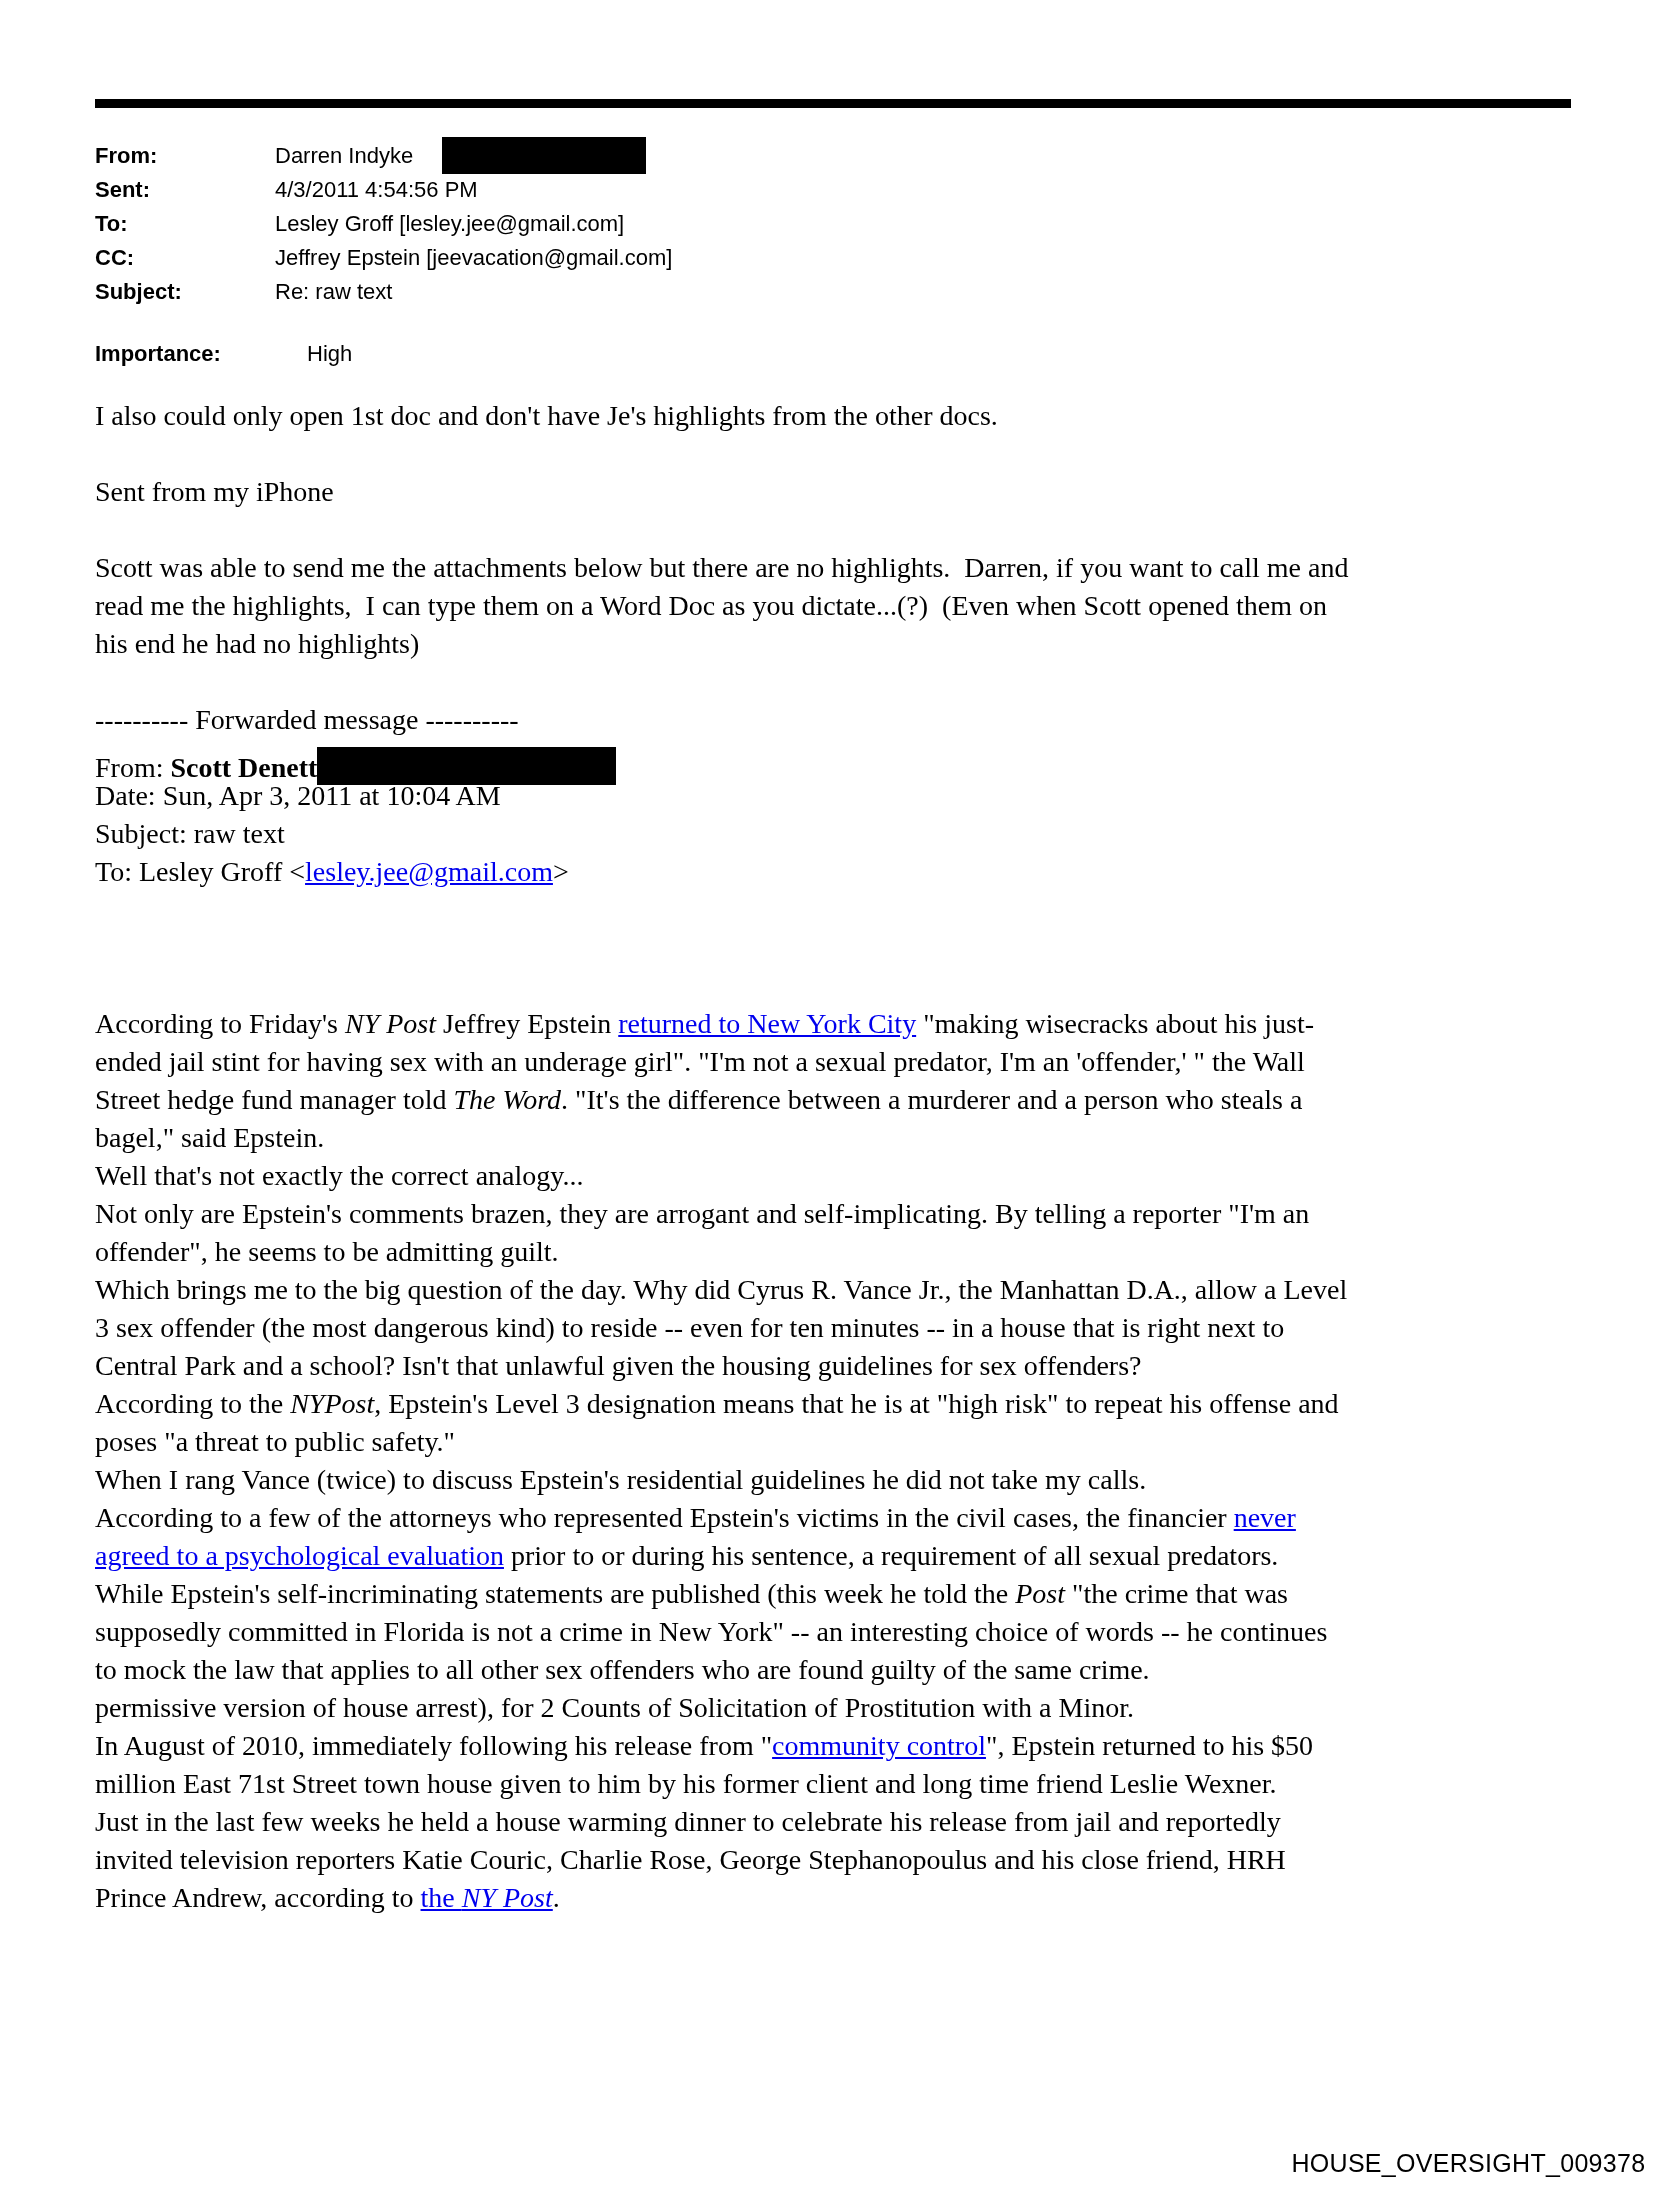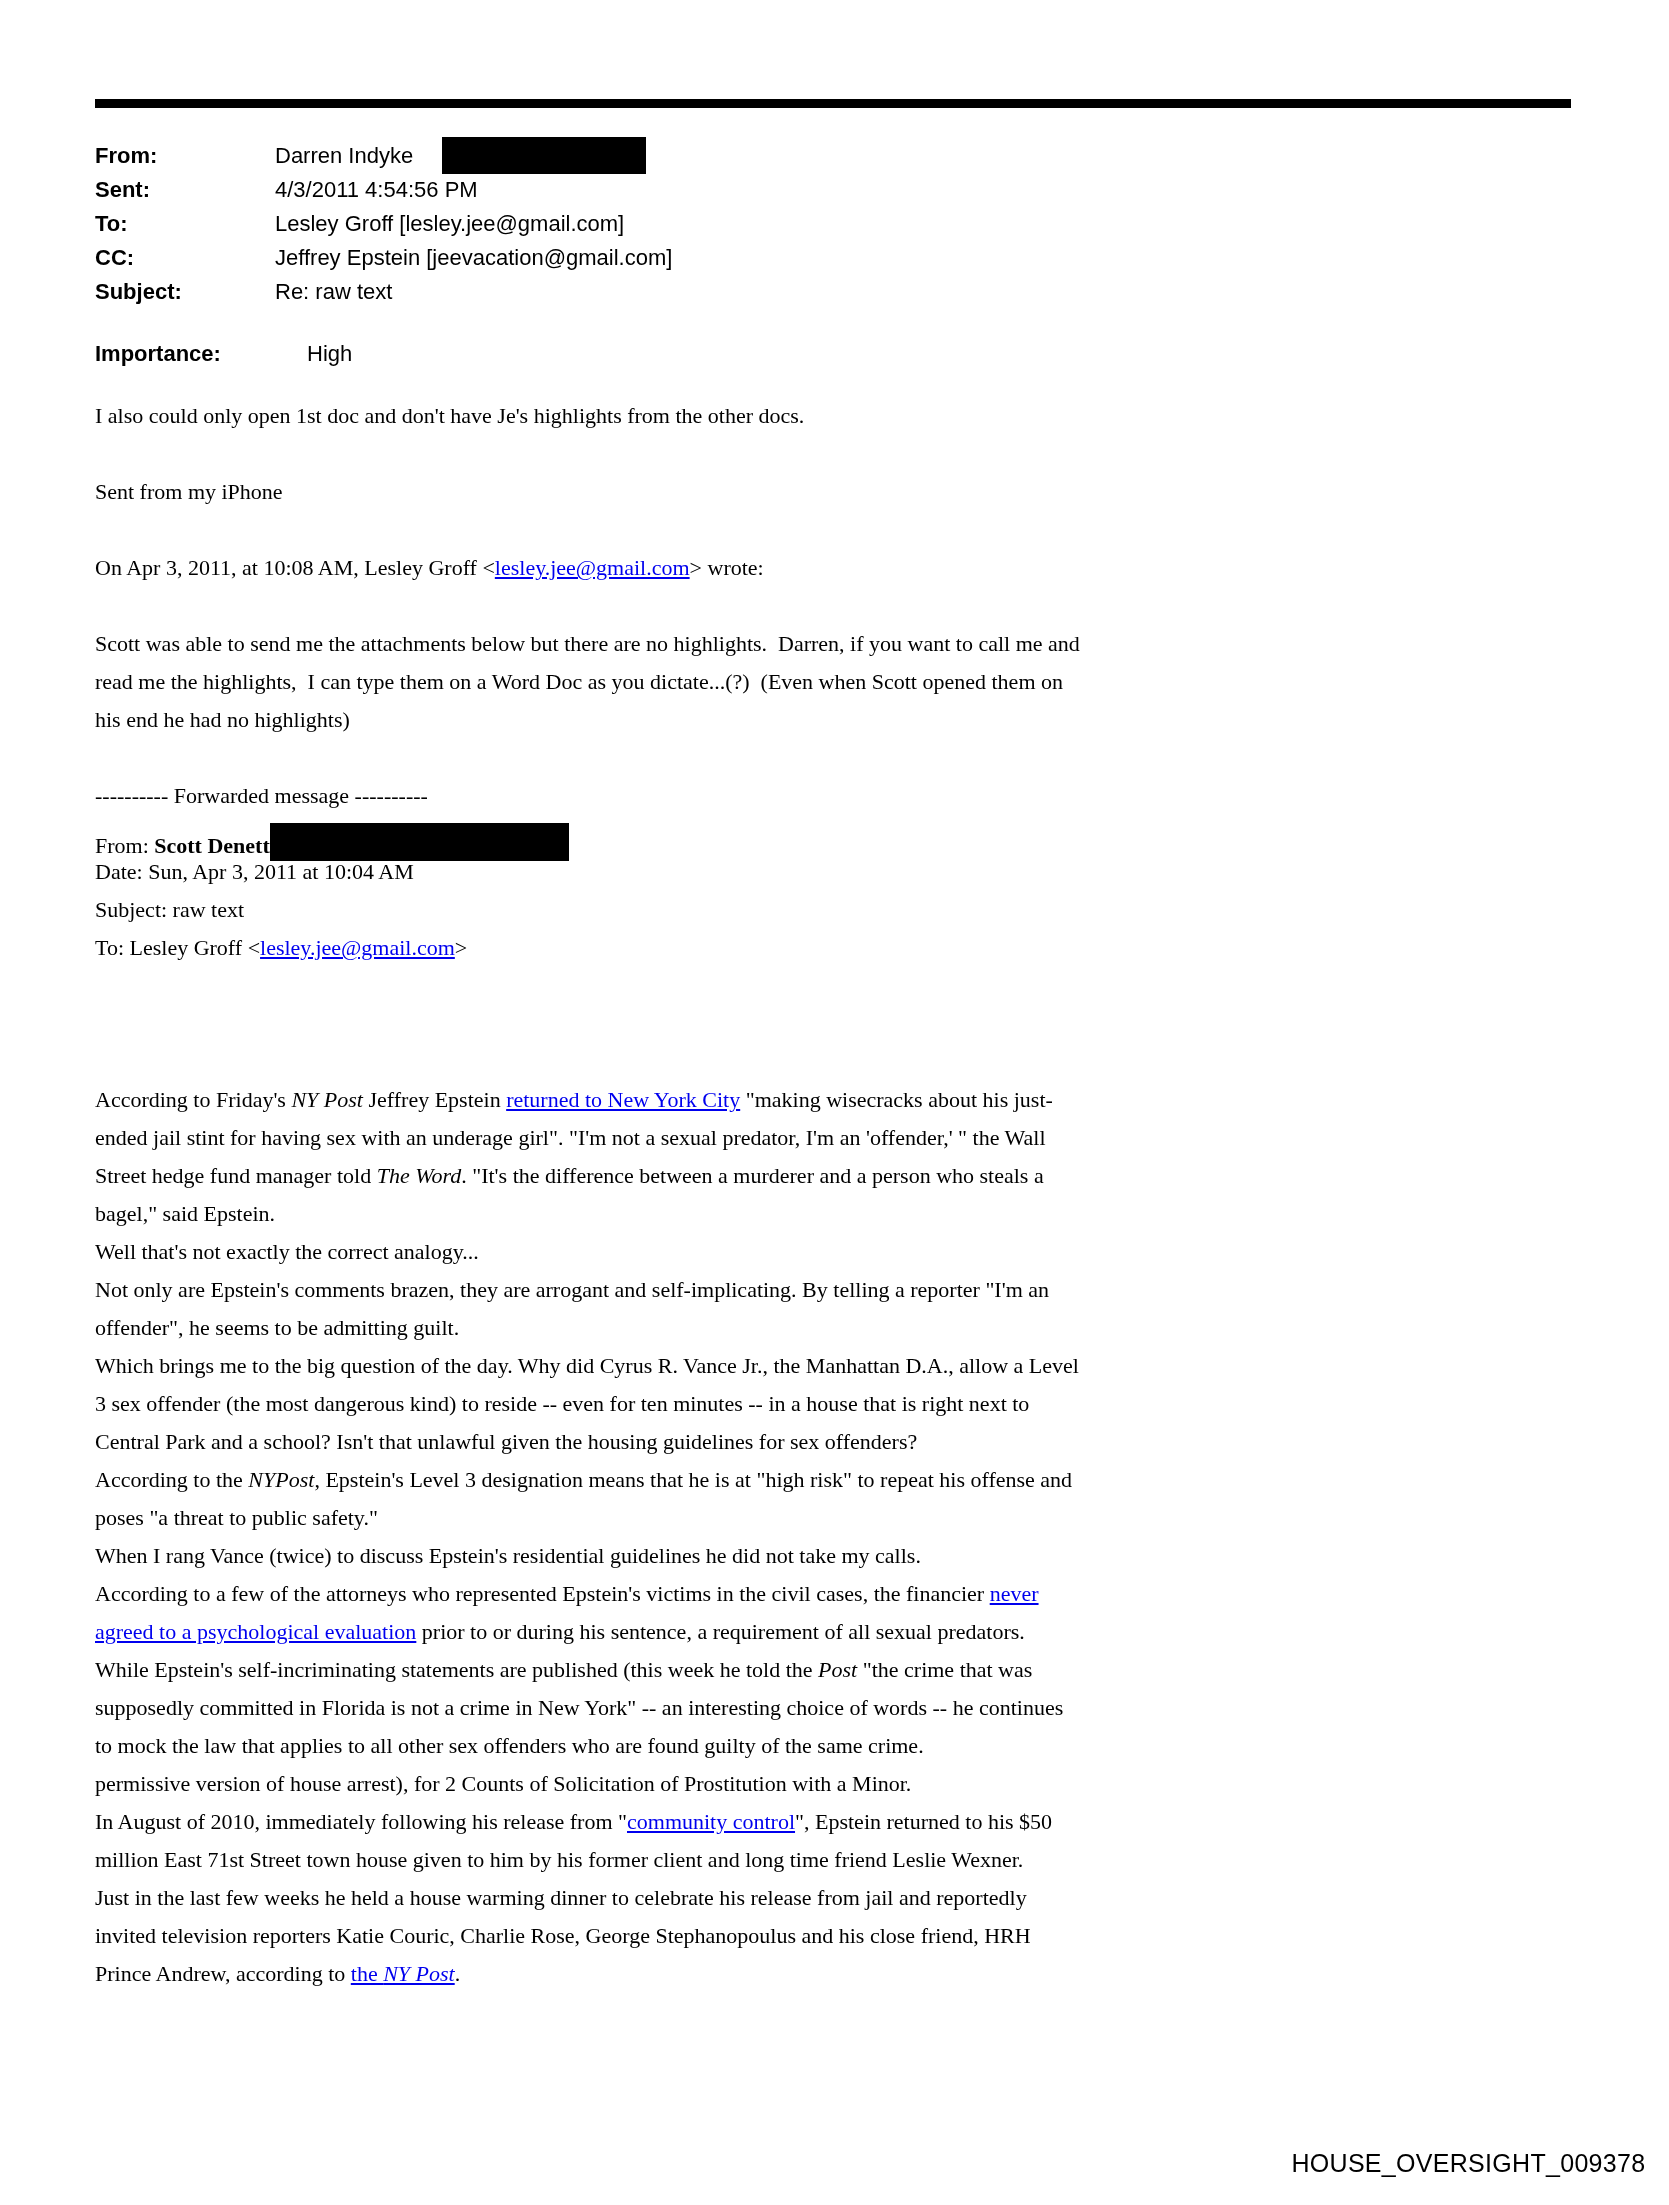--- a/index.html
+++ b/index.html
@@ -31,21 +31,21 @@
     position: absolute;
     left: 347px; top: -2px;
     width: 204px; height: 37px;
     background: var(--redaction, #000);
   }
   .bodytext {
     position: absolute;
     left: 95px; top: 397px;
     width: 1499px;
     font-family: "Liberation Serif", serif;
-    font-size: 22px;
+    font-size: 28px;
     line-height: 38px;
   }
   .ln { white-space: pre; position: relative; height: 38px; }
   .ln .i  { font-style: italic; }
   .ln .b  { font-weight: bold; }
   .ln .l  { color: var(--link, #0000EE); text-decoration: underline; cursor: pointer; }
   .ln .li { color: var(--link, #0000EE); text-decoration: underline; font-style: italic; cursor: pointer; }
   .redact-inline {
     position: absolute;
     top: 1.3px;
@@ -92,21 +92,20 @@
     </div>
     <div class="hrow importance">
       <span class="hlabel">Importance:</span>
       <span class="hvalue">High</span>
     </div>
   </div>
 
   <div class="bodytext" id="bodytext">
       <div class="ln"><span>I also could only open 1st doc and don't have Je's highlights from the other docs.</span></div>
       <div class="ln" style="margin-top: 38px;"><span>Sent from my iPhone</span></div>
-      <div class="ln" style="margin-top: 38px;"><span>On Apr 3, 2011, at 10:08 AM, Lesley Groff &lt;</span><span class="l">lesley.jee@gmail.com</span><span>&gt; wrote:</span></div>
       <div class="ln" style="margin-top: 38px;"><span>Scott was able to send me the attachments below but there are no highlights.  Darren, if you want to call me and</span></div>
       <div class="ln"><span>read me the highlights,  I can type them on a Word Doc as you dictate...(?)  (Even when Scott opened them on</span></div>
       <div class="ln"><span>his end he had no highlights)</span></div>
       <div class="ln" style="margin-top: 38px;"><span>---------- Forwarded message ----------</span></div>
       <div class="ln"><span>From: </span><span class="b">Scott Denett</span><span class="redact-inline" style="left: auto; position: relative; top: 7.9px; width: 299px;"></span></div>
       <div class="ln"><span>Date: Sun, Apr 3, 2011 at 10:04 AM</span></div>
       <div class="ln"><span>Subject: raw text</span></div>
       <div class="ln"><span>To: Lesley Groff &lt;</span><span class="l">lesley.jee@gmail.com</span><span>&gt;</span></div>
       <div class="ln" style="margin-top: 114px;"><span>According to Friday's </span><span class="i">NY Post</span><span> Jeffrey Epstein </span><span class="l">returned to New York City</span><span> "making wisecracks about his just-</span></div>
       <div class="ln"><span>ended jail stint for having sex with an underage girl". "I'm not a sexual predator, I'm an 'offender,' " the Wall</span></div>

